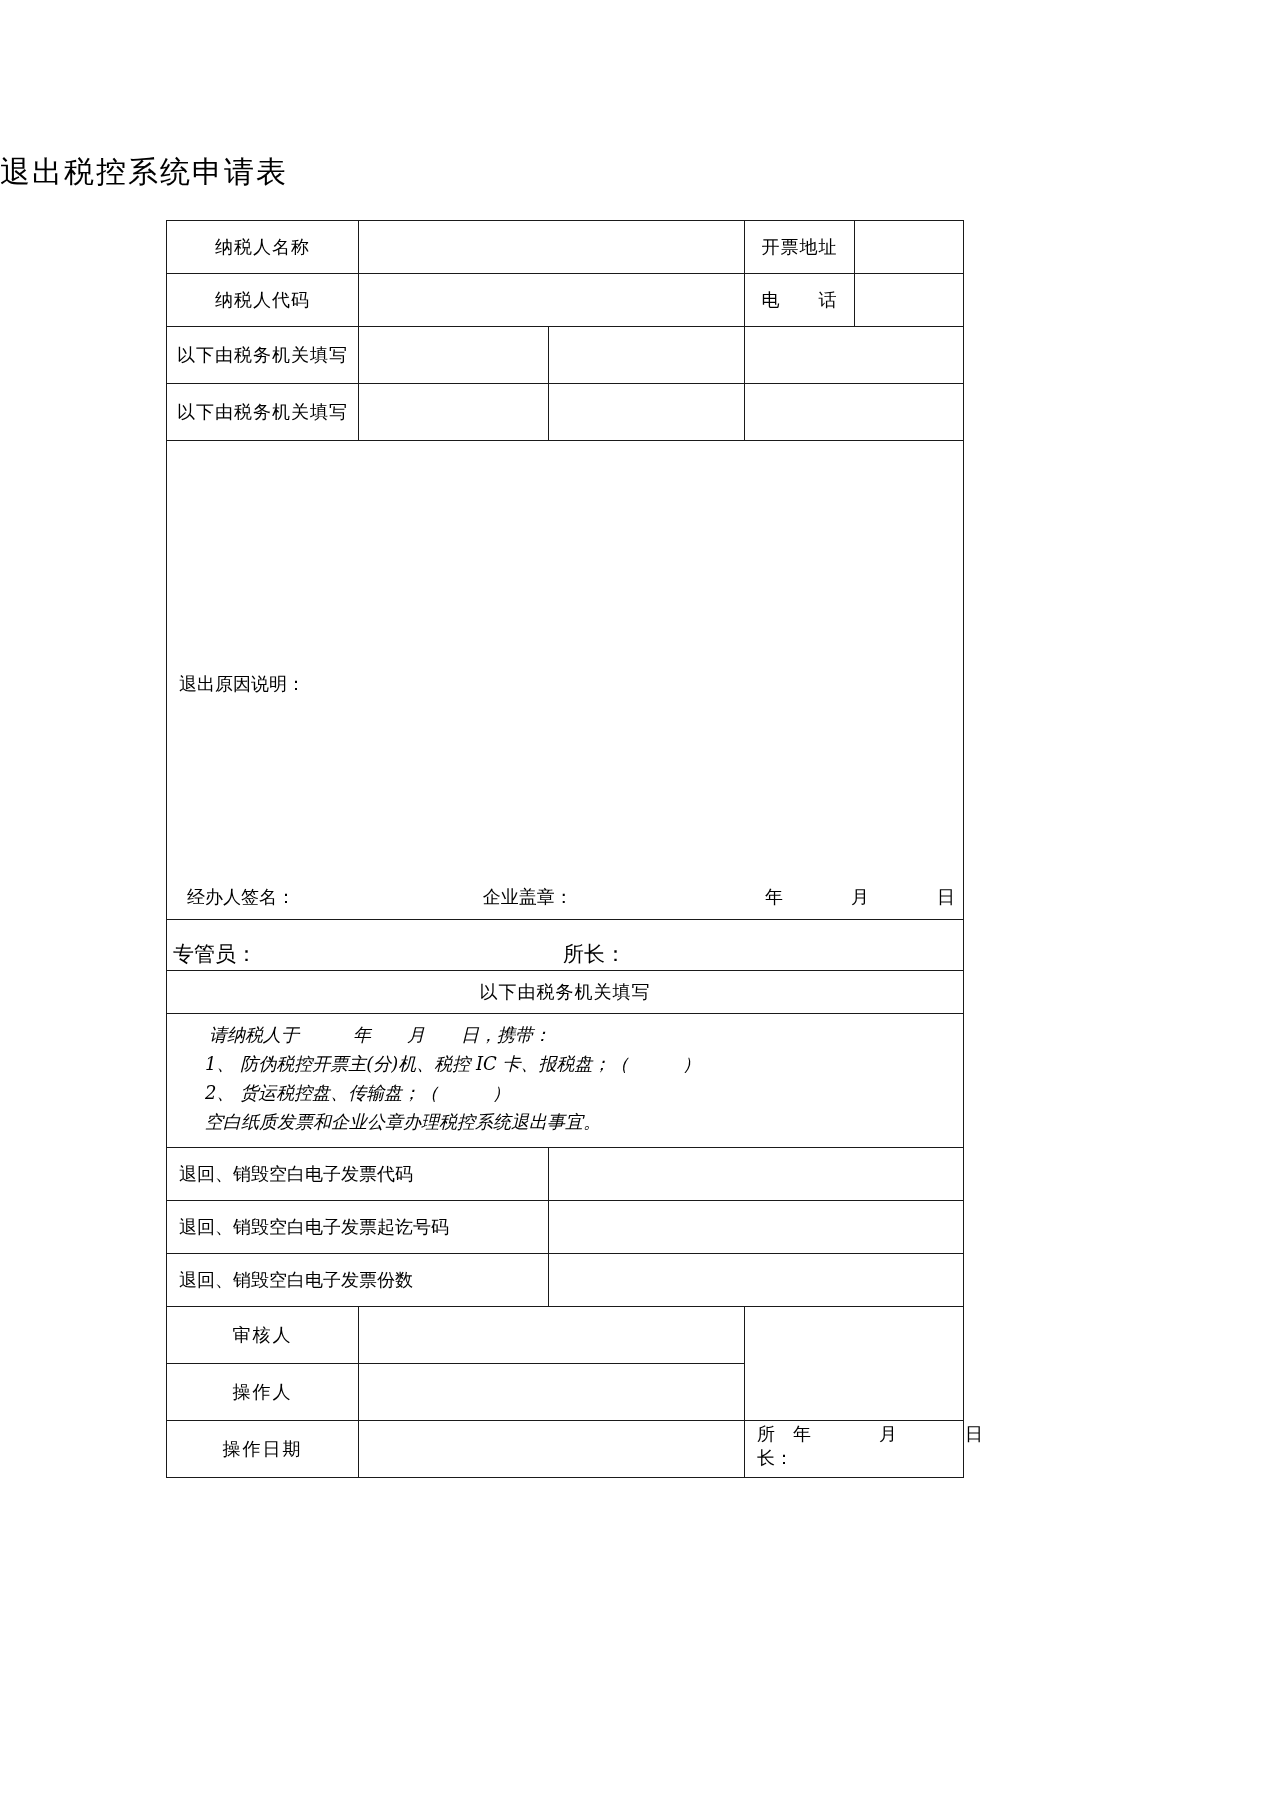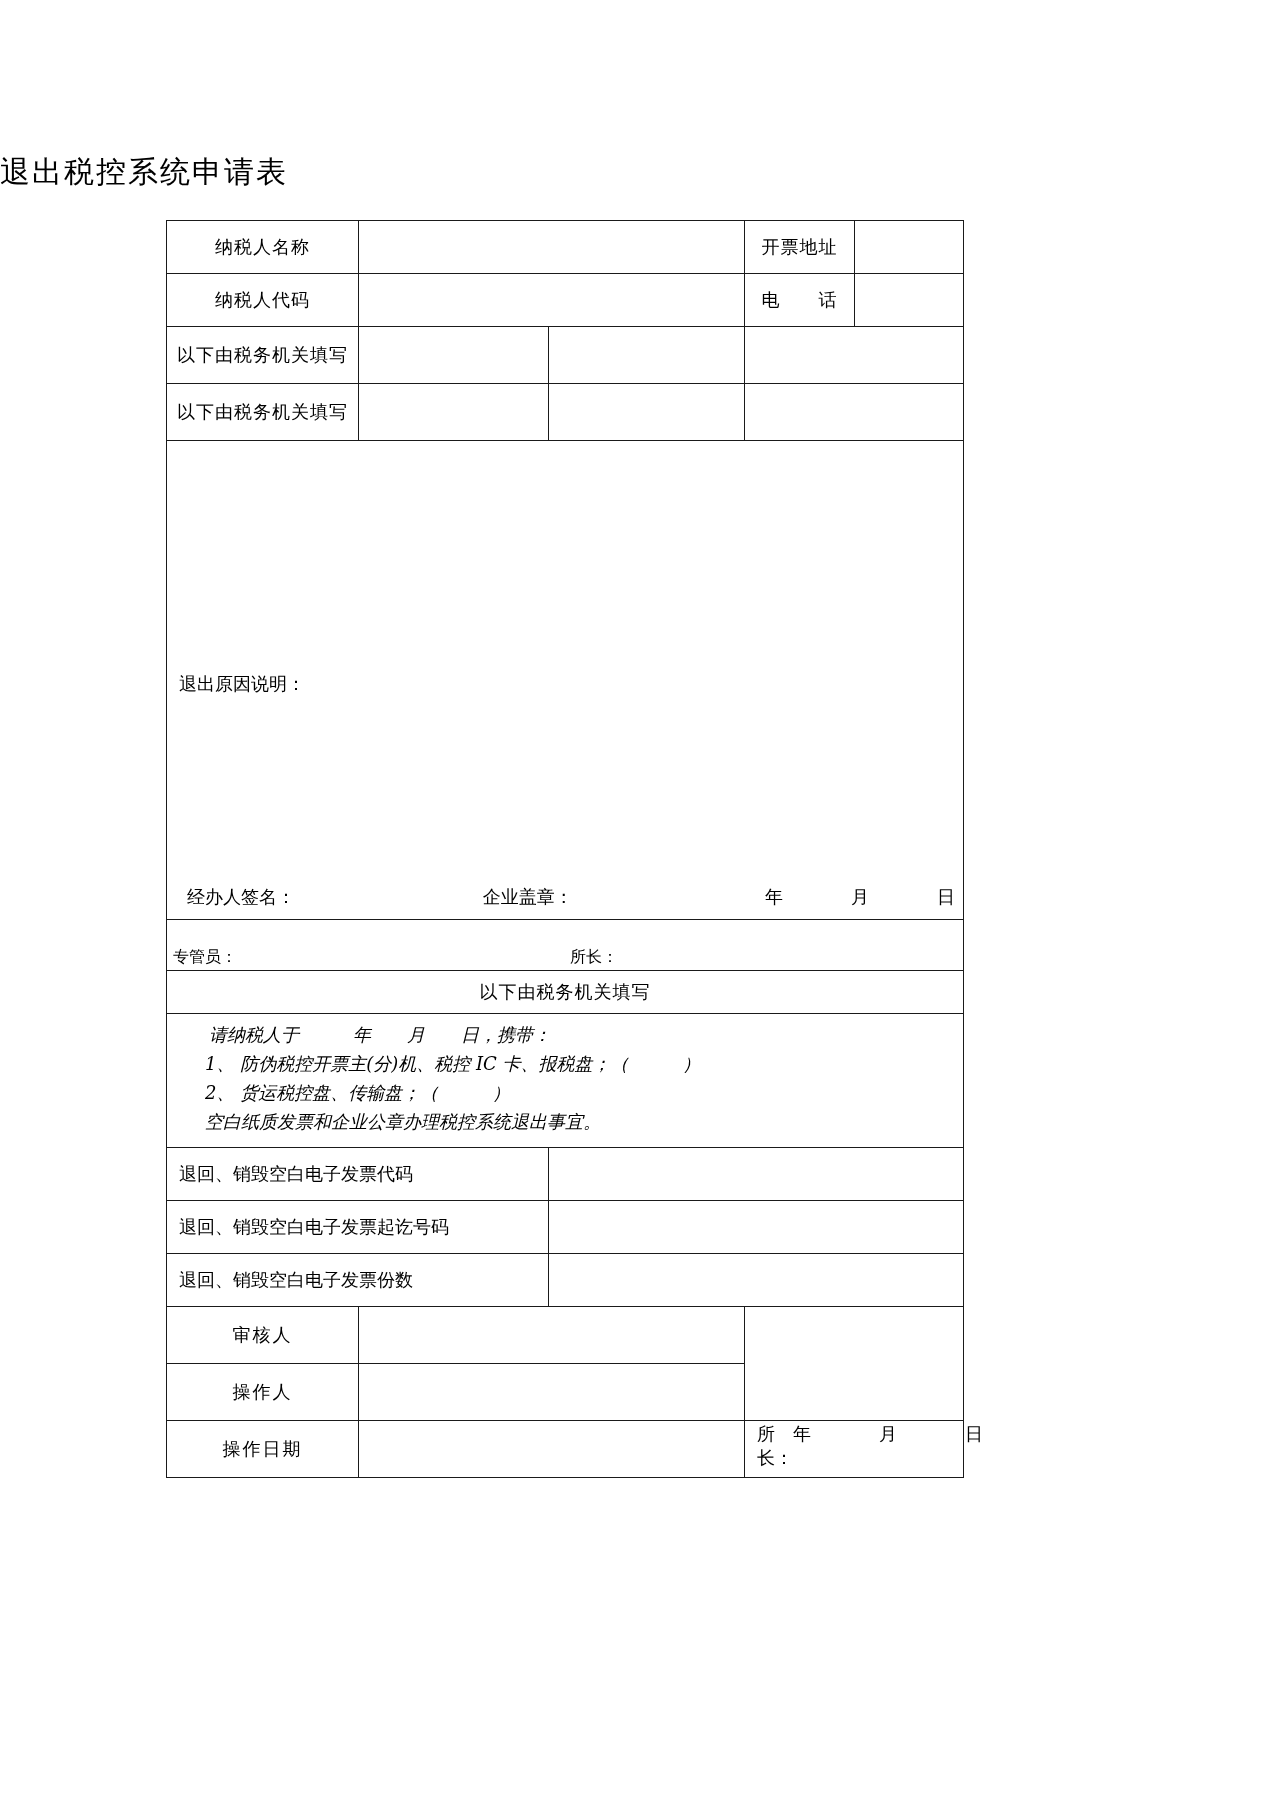--- a/index.html
+++ b/index.html
@@ -72,25 +72,24 @@
   }
   .sign-a { width: 300px; }
   .sign-b { width: 270px; }
   .sign-c { flex: 1; display: flex; justify-content: flex-start; gap: 68px; padding-left: 16px;}
   .officer-row {
     height: 50px;
     position: relative;
   }
   .officer-inner {
     display: flex;
-    font-size: 16px;
+    font-size: 21px;
     align-items: flex-end;
     height: 100%;
     padding-bottom: 4px;
-    gap: 7px;
   }
   .officer-a { width: 390px; }
   .officer-b { flex: 1; }
   .banner {
     text-align: center;
     font-size: 19px;
     letter-spacing: 1px;
     height: 42px;
   }
   .notice-cell {

